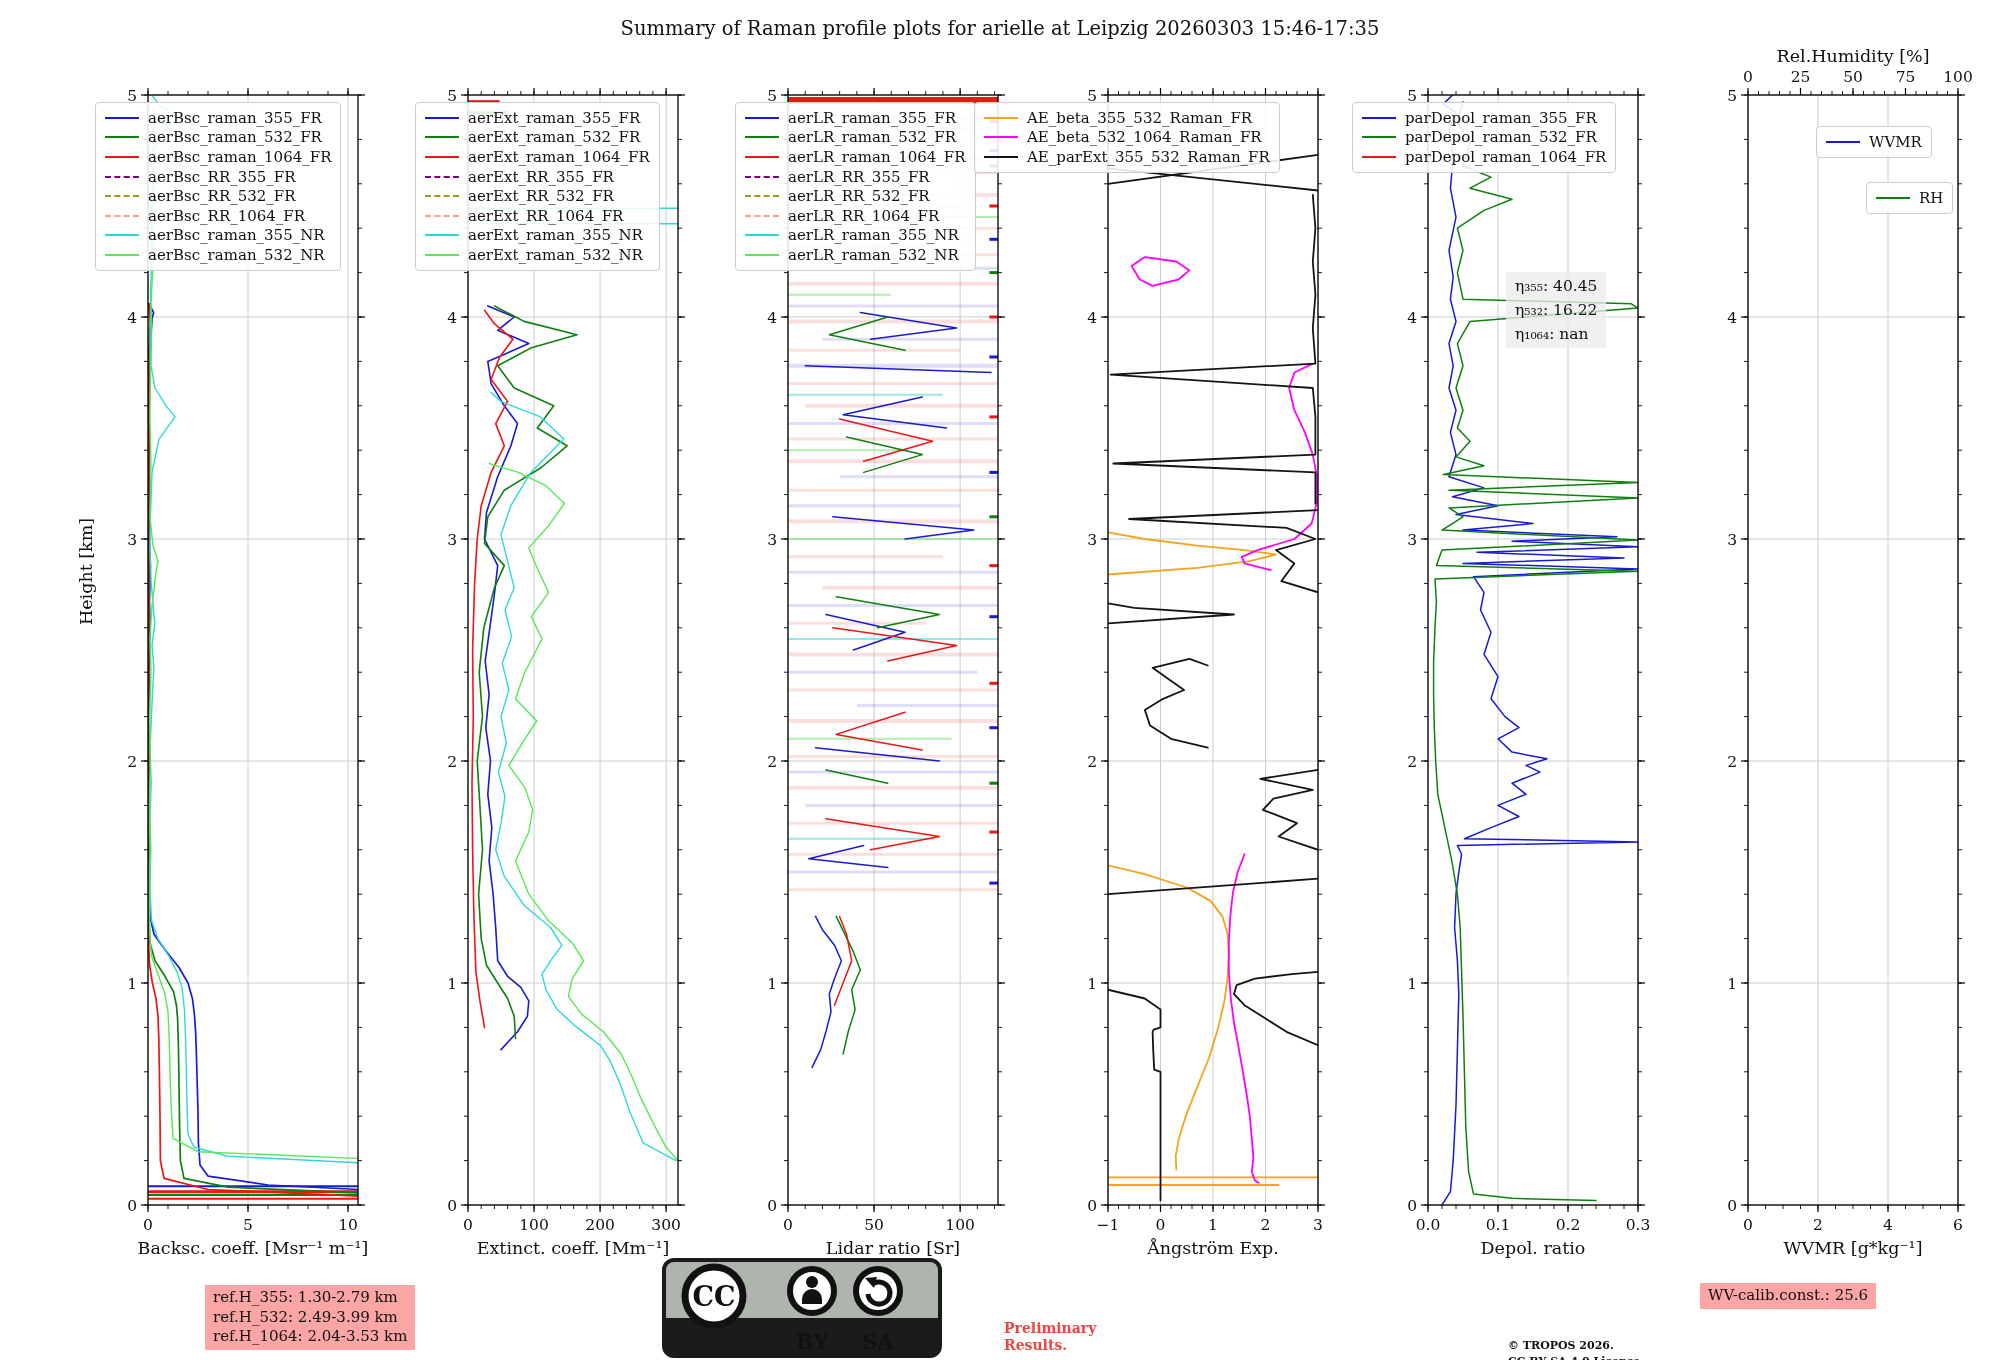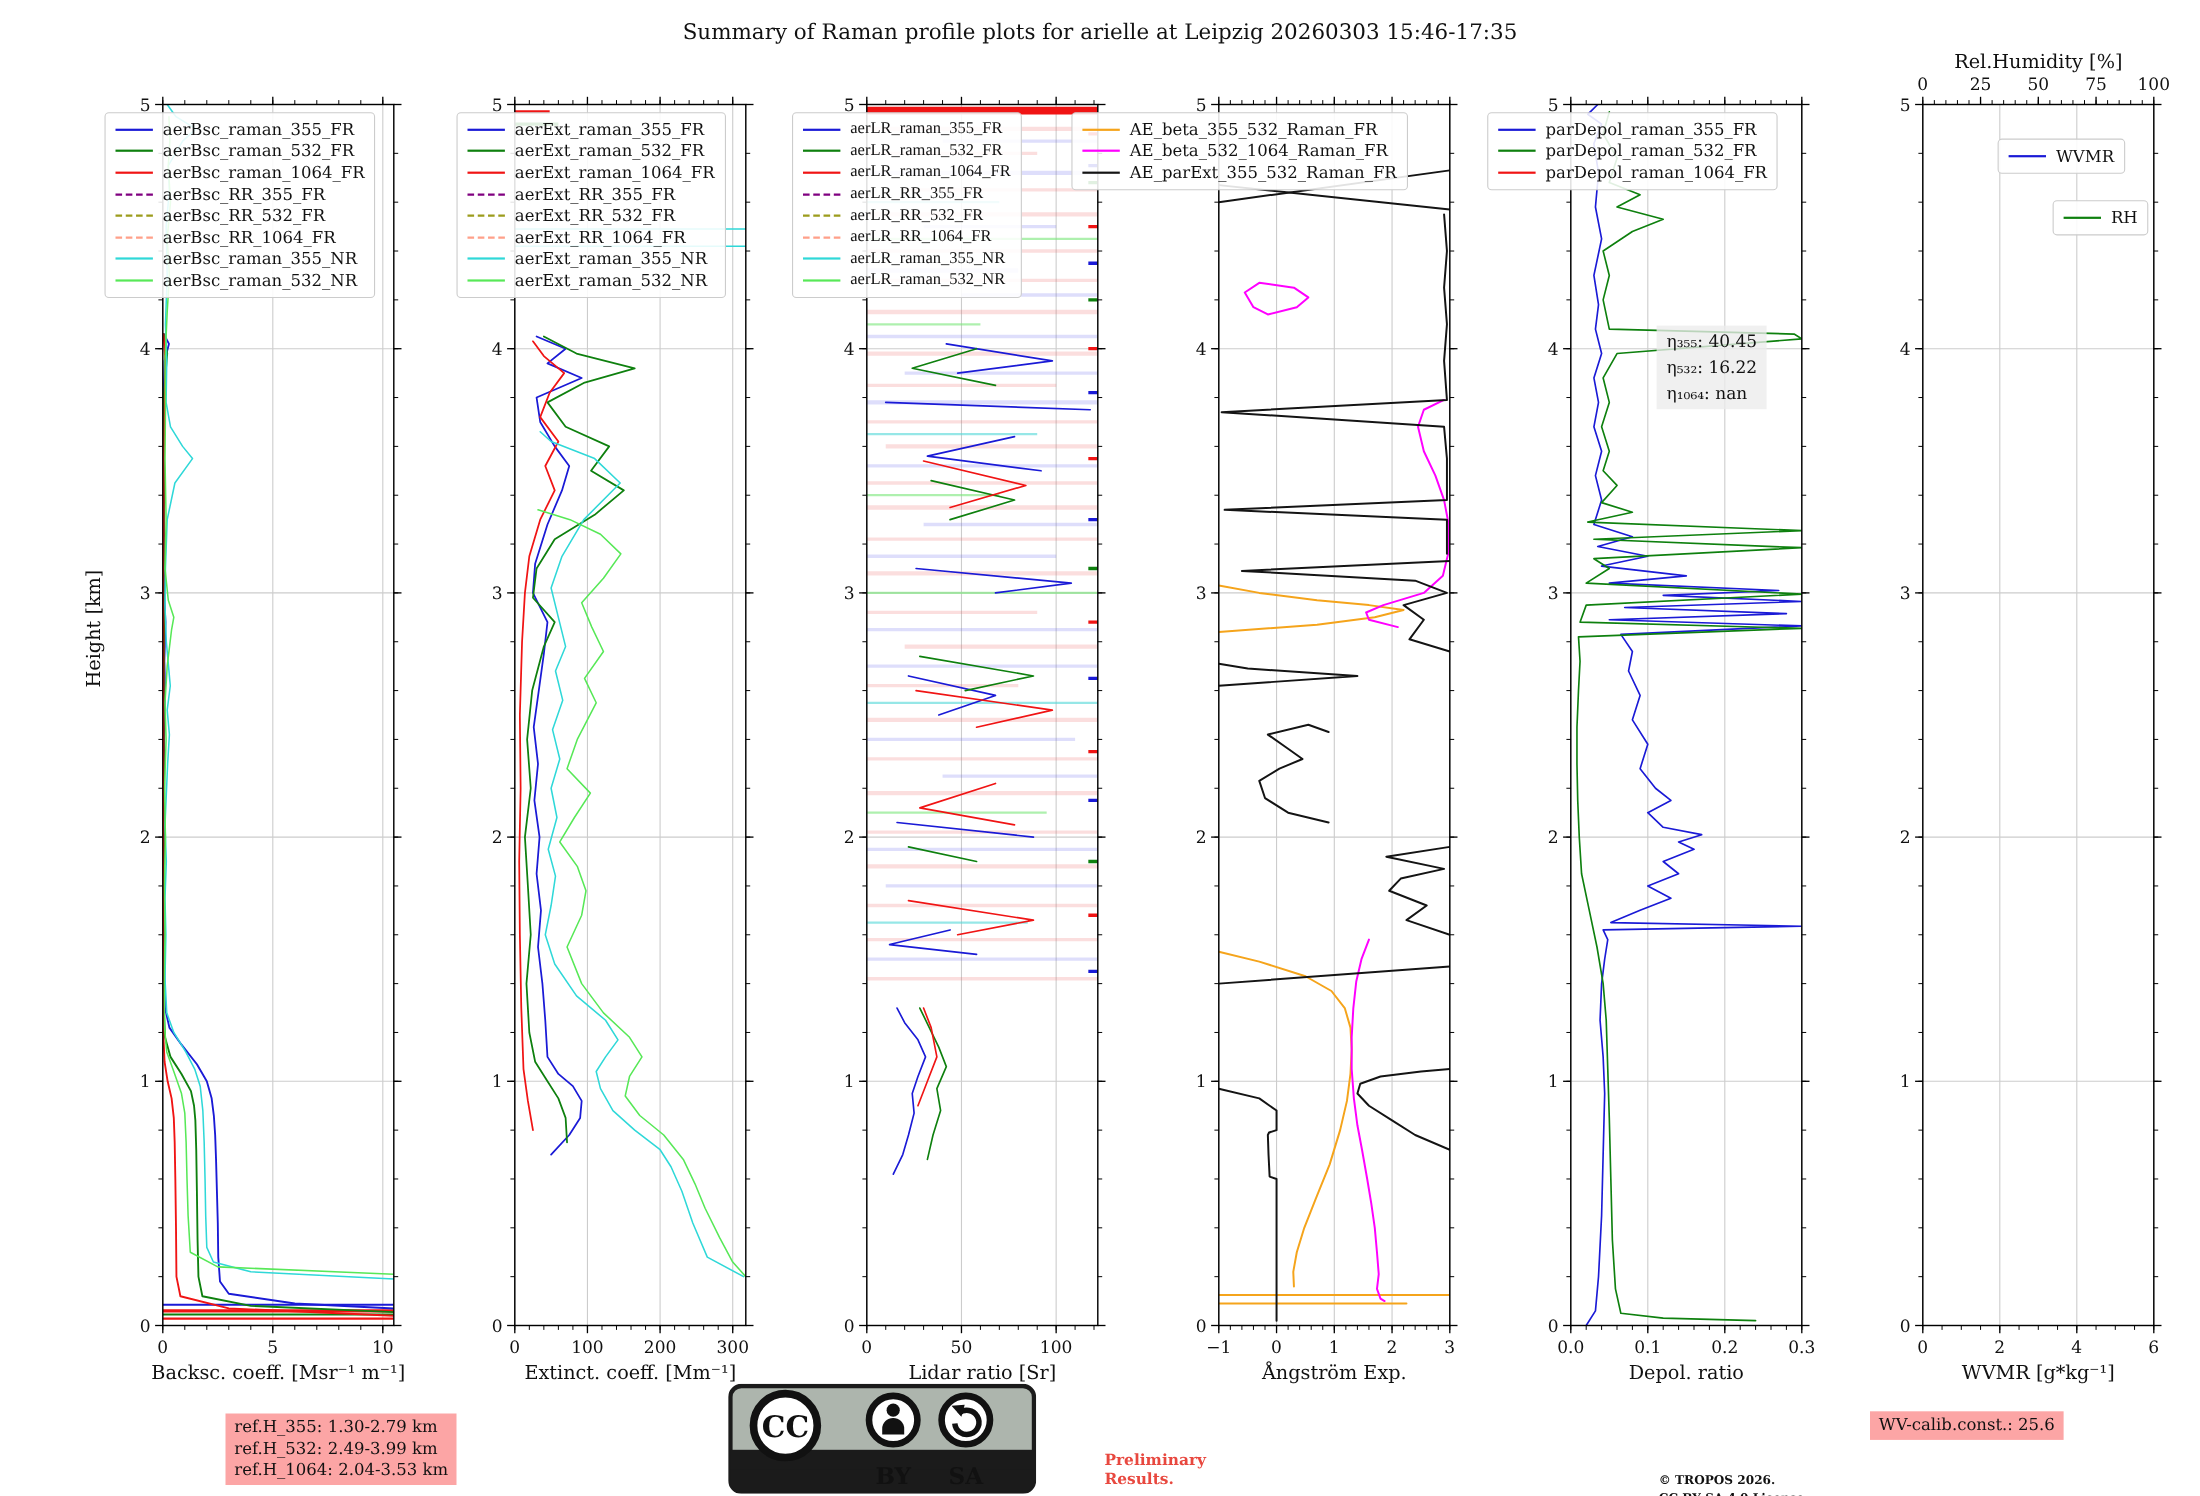--- a/index.html
+++ b/index.html
@@ -8,21 +8,21 @@
   #plots{position:absolute;left:0;top:0;}
   svg text{fill:#111;font-family:"DejaVu Serif",serif;}
   .title{position:absolute;top:17px;left:0;width:100%;text-align:center;font-size:19.5px;}
   .ylabel{position:absolute;left:76px;top:625px;transform:rotate(-90deg);
           transform-origin:left top;font-size:17.5px;white-space:nowrap;}
   .legend{position:absolute;background:rgba(255,255,255,0.88);border:1px solid #cccccc;
           border-radius:4px;padding:5px 9px;z-index:6;}
   .lrow{display:flex;align-items:center;height:19.6px;white-space:nowrap;font-size:15px;}
   .lsample{display:inline-block;width:34px;height:0;margin-right:9px;}
   .note{position:absolute;font-size:15px;background:#fca5a5;padding:3px 8px;line-height:19.5px;z-index:5;}
-  #eta-box{position:absolute;left:1506px;top:296px;background:rgba(236,236,236,0.78);
+  #eta-box{position:absolute;left:1506px;top:272px;background:rgba(236,236,236,0.78);
            font-size:15.5px;line-height:24px;padding:2px 9px;z-index:4;}
   #prelim{position:absolute;left:1004px;top:1320px;color:#e8483f;font-weight:bold;
           font-size:14px;line-height:16.5px;}
   #tropos{position:absolute;left:1508px;top:1338px;font-weight:bold;font-size:11px;line-height:15.5px;}
   #wv-note{left:1700px;top:1283px;}
   #refh-note{left:205px;top:1285px;}
   .ccbadge{position:absolute;left:662px;top:1258px;z-index:5;}
 </style>
 </head>
 <body>
@@ -1059,21 +1059,21 @@
         </div>
         <div class="lrow">
           <span class="lsample" style="border-top: 2.5px solid rgb(47, 216, 216);"></span>
           <span>aerExt_raman_355_NR</span>
         </div>
         <div class="lrow">
           <span class="lsample" style="border-top: 2.5px solid rgb(87, 232, 87);"></span>
           <span>aerExt_raman_532_NR</span>
         </div>
       </div>
-      <div class="legend" style="left: 720px; top: 102px; font-family: Liberation Serif, serif;">
+      <div class="legend" style="left: 735px; top: 102px;">
         <div class="lrow">
           <span class="lsample" style="border-top: 2.5px solid rgb(26, 26, 214);"></span>
           <span>aerLR_raman_355_FR</span>
         </div>
         <div class="lrow">
           <span class="lsample" style="border-top: 2.5px solid rgb(14, 128, 14);"></span>
           <span>aerLR_raman_532_FR</span>
         </div>
         <div class="lrow">
           <span class="lsample" style="border-top: 2.5px solid rgb(240, 20, 20);"></span>

